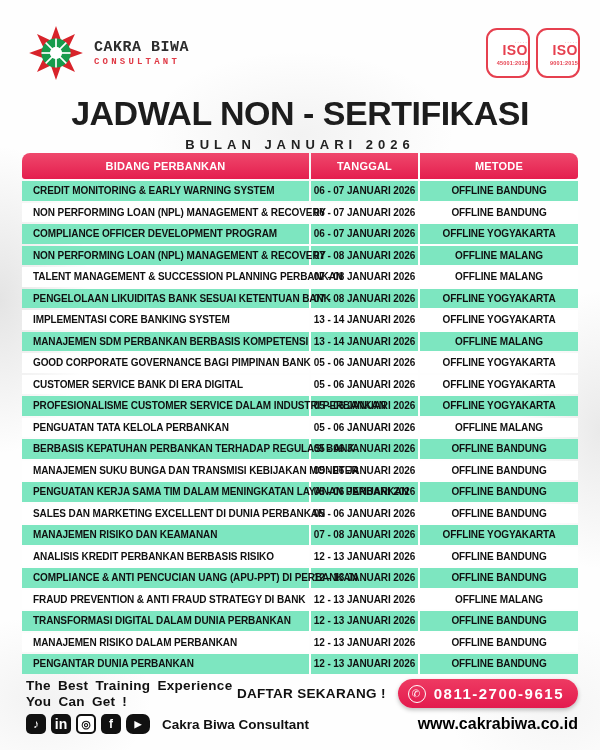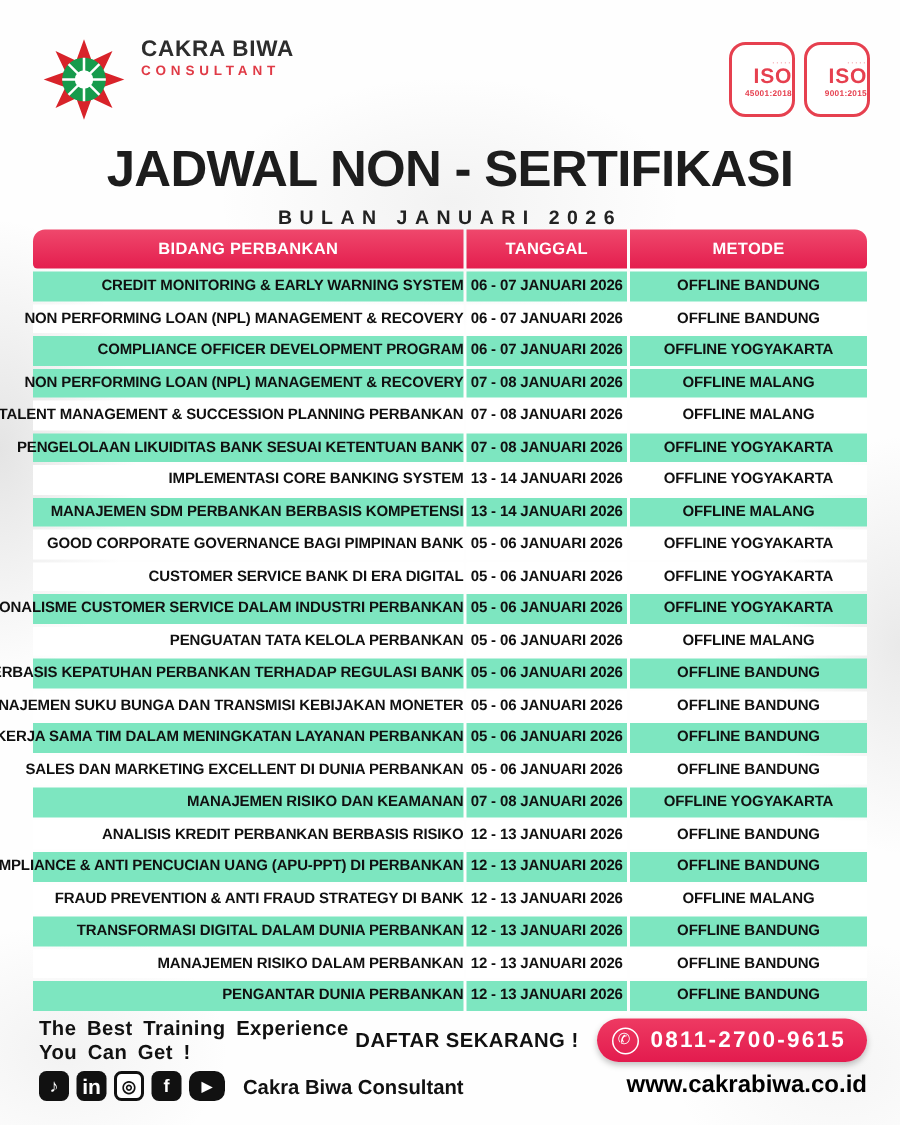--- a/index.html
+++ b/index.html
@@ -14,21 +14,21 @@
       radial-gradient(130px 220px at 0px 300px, rgba(110,110,110,.18), transparent 70%),
       radial-gradient(120px 200px at 600px 430px, rgba(110,110,110,.14), transparent 70%),
       radial-gradient(220px 120px at 300px 135px, rgba(140,140,140,.10), transparent 70%),
       radial-gradient(160px 120px at 40px 700px, rgba(140,140,140,.10), transparent 70%),
       radial-gradient(160px 120px at 560px 710px, rgba(140,140,140,.08), transparent 70%),
       #fefefe;
   }
 
   
   .toprow{position:absolute;left:28px;right:20px;top:22px;height:62px;display:flex;align-items:center;justify-content:space-between;}
-  .brand{display:flex;align-items:flex-start;gap:10px;}
+  .brand{display:flex;align-items:center;gap:10px;font-family:Liberation Mono, monospace;}
   .brand svg{display:block;}
   .brand-text .bn{font-size:15px;font-weight:bold;letter-spacing:.5px;color:#2d2d2d;line-height:1;}
   .brand-text .bs{font-size:9px;font-weight:bold;letter-spacing:3.2px;color:#e03a46;margin-top:3px;line-height:1;}
   .isoset{display:flex;gap:6px;}
   .iso{
     width:40px;height:46px;border:2px solid #e6404f;border-radius:11px;
     display:flex;flex-direction:column;align-items:flex-end;justify-content:center;color:#e6404f;background:#fff;
   }
   .iso .dots{font-size:5px;line-height:4px;letter-spacing:1px;}
   .iso .iso-big{font-size:14px;font-weight:bold;letter-spacing:.5px;line-height:13px;}
@@ -44,21 +44,21 @@
   .trow{
     display:grid;grid-template-columns:287px 107px 158px;
     column-gap:2px;margin-bottom:2px;
   }
   .cell{
     min-height:19.5px;display:flex;align-items:center;justify-content:center;
     font-size:10px;font-weight:bold;letter-spacing:-.1px;white-space:nowrap;color:#101010;
     background:#fff;
   }
   .cell span{position:relative;z-index:2;}
-  .cell.c1{justify-content:flex-end;padding-left:11px;}
+  .cell.c1{justify-content:flex-start;padding-left:11px;}
   .trow.head .cell{
     background:linear-gradient(#ef486c,#e41e4e);
     color:#fff;font-size:11px;letter-spacing:.2px;min-height:26px;
   }
   .trow.head .cell.c1{justify-content:center;padding-left:0;}
   .trow.head .cell:first-child{border-top-left-radius:8px;border-bottom-left-radius:3px;}
   .trow.head .cell:last-child{border-top-right-radius:8px;border-bottom-right-radius:3px;}
   .trow.shaded .cell{background:#7de6c0;}
 
   

